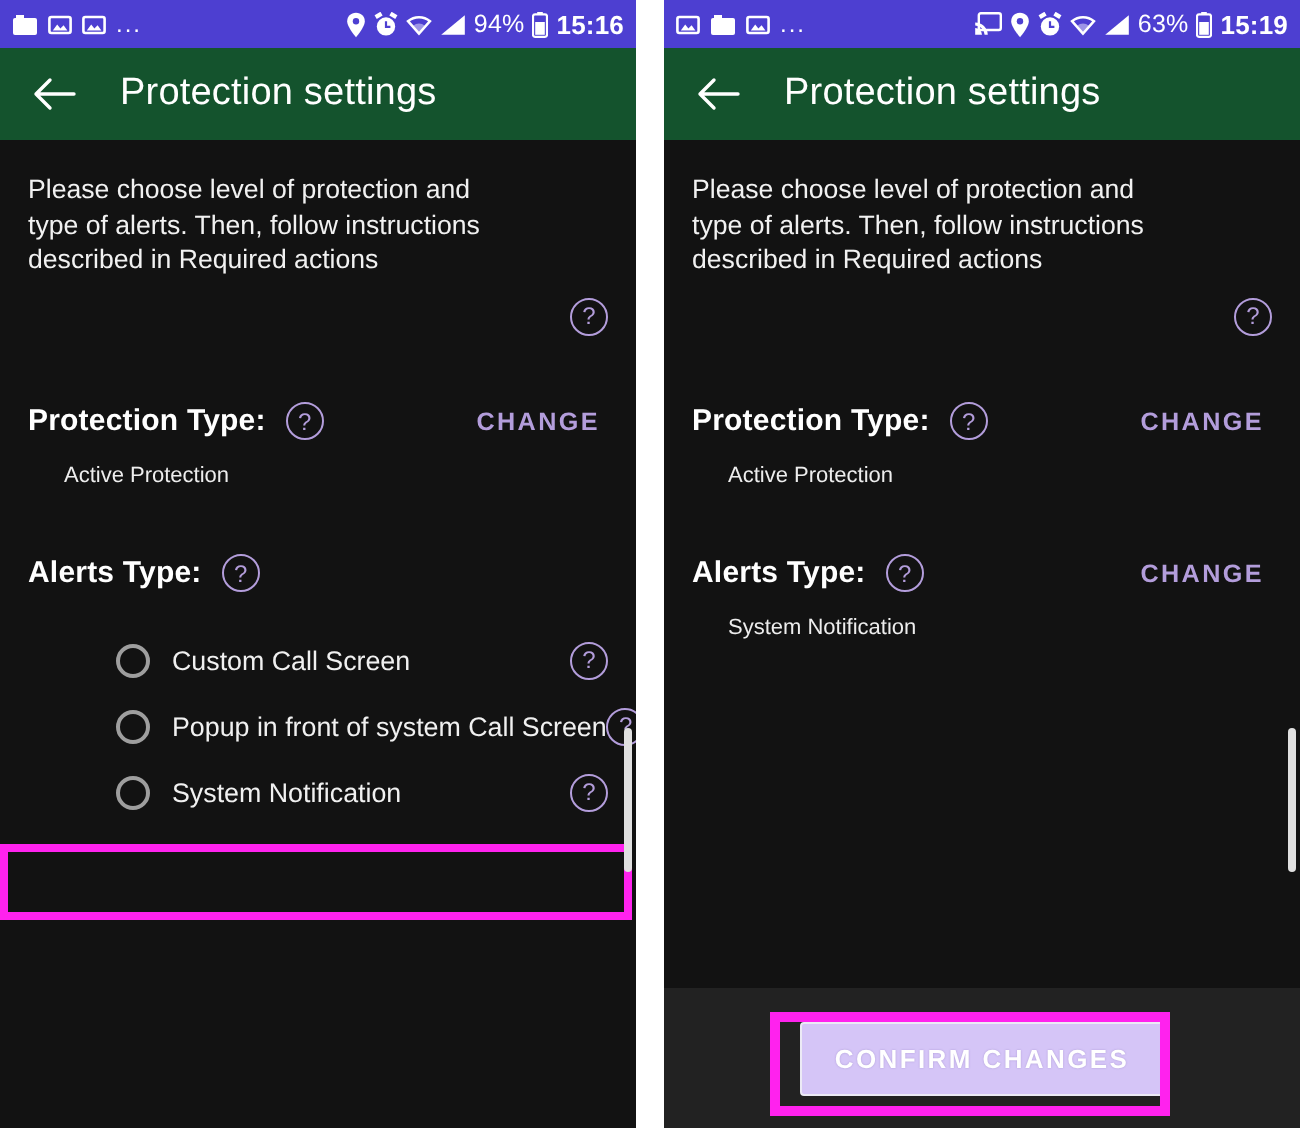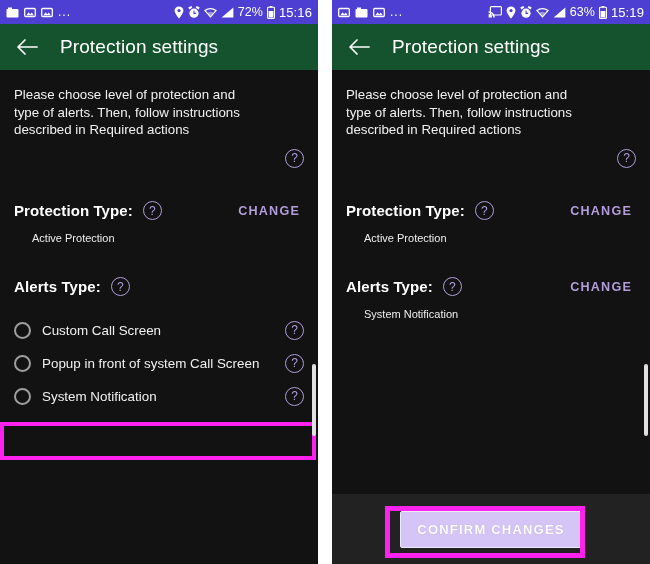--- a/index.html
+++ b/index.html
@@ -30,21 +30,21 @@
     display:flex;align-items:center;
     padding:0 6px;
     box-sizing:border-box;
   }
   .sb-left{display:flex;align-items:center;gap:5px;}
   .sb-right{margin-left:auto;display:flex;align-items:center;gap:4px;}
   .sb-ico{display:inline-flex;align-items:center;justify-content:center;}
   .sb-ico svg{display:block;}
   .sb-dots{color:#ffffff;font-size:12px;line-height:10px;letter-spacing:1px;}
   .sb-txt{color:#ffffff;font-size:12.5px;font-weight:400;letter-spacing:0.1px;}
-  .sb-time{color:#ffffff;font-size:13px;font-weight:400;letter-spacing:0.1px;}
+  .sb-time{color:#ffffff;font-size:13px;font-weight:700;letter-spacing:0.1px;}
 
   
   .appbar{
     height:46px;
     background:#14532d;
     display:flex;align-items:center;
     padding-left:14px;
     box-sizing:border-box;
   }
   .back-btn{
@@ -120,21 +120,21 @@
     padding:2px 4px;
   }
   .section-value{
     color:#ededed;
     font-size:11px;
     padding:0 4px 0 32px;
     margin-top:10px;
   }
 
   
-  .options{margin-top:16px;}
+  .options{margin-top:16px;margin-left:44px;}
   .option-row{
     display:flex;align-items:center;
     padding:7px 14px;
     min-height:28px;
     box-sizing:border-box;
     position:relative;
   }
   .radio{
     width:17px;height:17px;
     border:2px solid #9e9e9e;
@@ -251,21 +251,21 @@
           <svg width="13" height="11" viewBox="0 0 13 11">
               <path d="M6.5 9.8 L1 3.6 A8.6 8.6 0 0 1 12 3.6 Z" fill="none" stroke="#fff" stroke-width="1.25"></path>
               <path d="M6.5 9.4 L3.5 5.9 A5 5 0 0 1 9.5 5.9 Z" fill="#fff" opacity="0.45"></path>
             </svg>
         </span>
         <span class="sb-ico">
           <svg width="13" height="11" viewBox="0 0 13 11">
               <path d="M12.4 0.6 L12.4 10.4 L0.6 10.4 Z" fill="#fff"></path>
             </svg>
         </span>
-        <span class="sb-txt">72%</span>
+        <span class="sb-txt">94%</span>
         <span class="sb-ico">
           <svg width="8" height="13" viewBox="0 0 8 13">
               <rect x="2.6" y="0" width="2.8" height="1.4" fill="#fff"></rect>
               <rect x="0.5" y="1.2" width="7" height="11.2" rx="1" fill="none" stroke="#fff" stroke-width="1.1"></rect>
               <rect x="1.6" y="5" width="4.8" height="6.4" fill="#fff"></rect>
             </svg>
         </span>
         <span class="sb-time">15:16</span>
       </div>
     </div>

